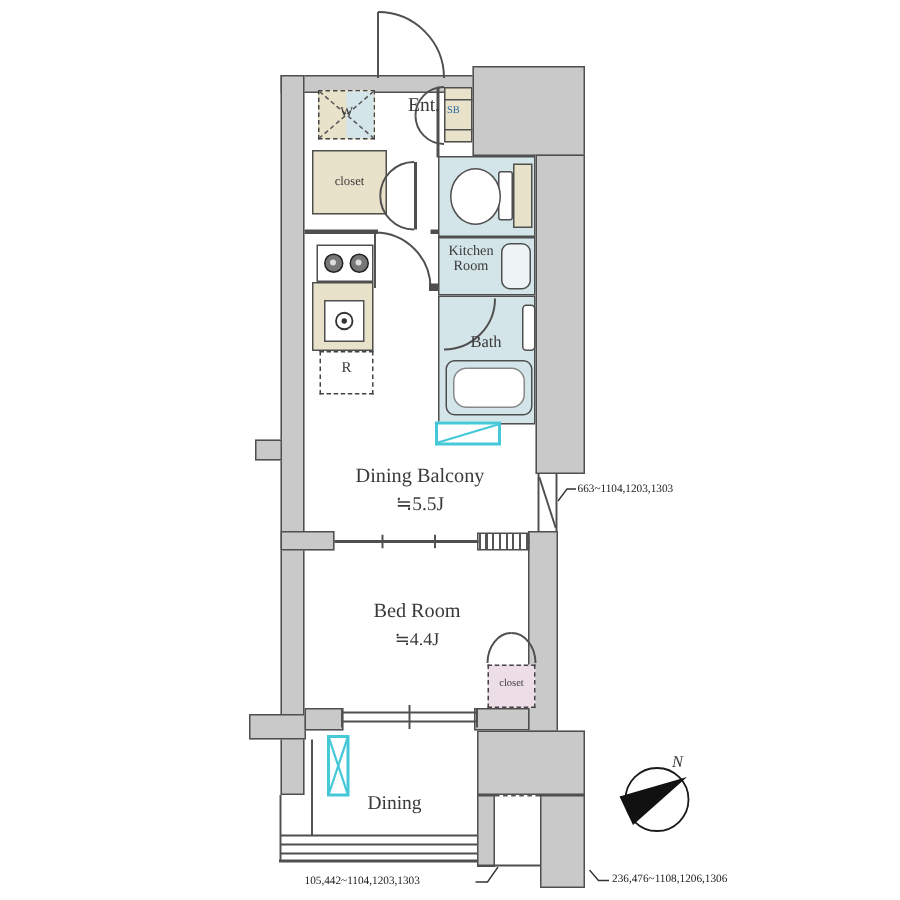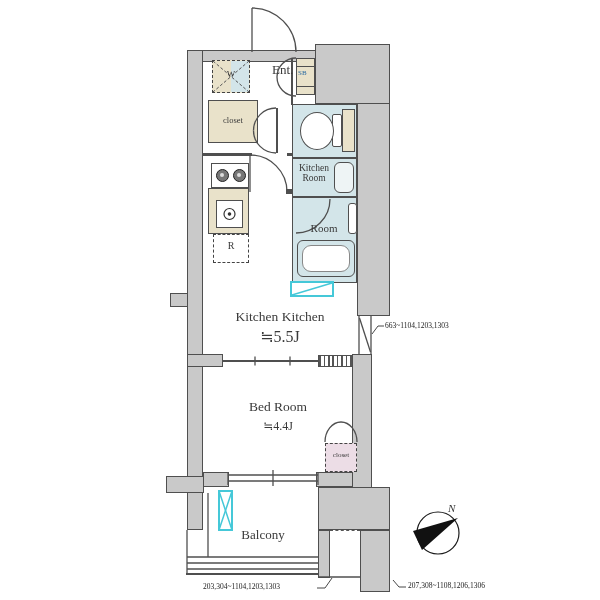--- a/index.html
+++ b/index.html
@@ -159,27 +159,27 @@
       <circle cx="438" cy="533" r="21" stroke="#1a1a1a" stroke-width="1.2" fill="none"></circle>
       <polygon points="458,518 413,531 422,550" fill="#111"></polygon>
     </g>
   </svg>
 
   <div class="label" style="left:272px;top:63px;font-size:13px">Ent.</div>
   <div class="label" style="left:298px;top:70px;font-size:7px;color:#2a6aa0">SB</div>
   <div class="label ctr" style="left:231px;top:70px;font-size:9px">W</div>
   <div class="label ctr" style="left:233px;top:116px;font-size:8.5px">closet</div>
   <div class="label ctr" style="left:314px;top:164px;font-size:9.5px;white-space:normal;width:44px">Kitchen Room</div>
-  <div class="label ctr" style="left:324px;top:223px;font-size:11px">Room</div>
+  <div class="label ctr" style="left:324px;top:223px;font-size:11px">Bath</div>
   <div class="label ctr" style="left:231px;top:241px;font-size:10px">R</div>
-  <div class="label ctr" style="left:280px;top:310px;font-size:13.5px">Kitchen Kitchen</div>
-  <div class="label ctr" style="left:280px;top:329px;font-size:16px">≒5.5J</div>
+  <div class="label ctr" style="left:280px;top:310px;font-size:13.5px">Dining Balcony</div>
+  <div class="label ctr" style="left:280px;top:329px;font-size:13px">≒5.5J</div>
   <div class="label ctr" style="left:278px;top:400px;font-size:13.5px">Bed Room</div>
   <div class="label ctr" style="left:278px;top:420px;font-size:12px">≒4.4J</div>
   <div class="label ctr" style="left:341px;top:452px;font-size:7px">closet</div>
-  <div class="label ctr" style="left:263px;top:528px;font-size:13px">Balcony</div>
+  <div class="label ctr" style="left:263px;top:528px;font-size:13px">Dining</div>
   <div class="label" style="left:448px;top:503px;font-size:11px;font-style:italic">N</div>
 
   <div class="callout" style="left:385px;top:321px">663~1104,1203,1303</div>
-  <div class="callout" style="left:203px;top:582px">203,304~1104,1203,1303</div>
-  <div class="callout" style="left:408px;top:581px">207,308~1108,1206,1306</div>
+  <div class="callout" style="left:203px;top:582px">105,442~1104,1203,1303</div>
+  <div class="callout" style="left:408px;top:581px">236,476~1108,1206,1306</div>
 
 </div>
 
 </body></html>

